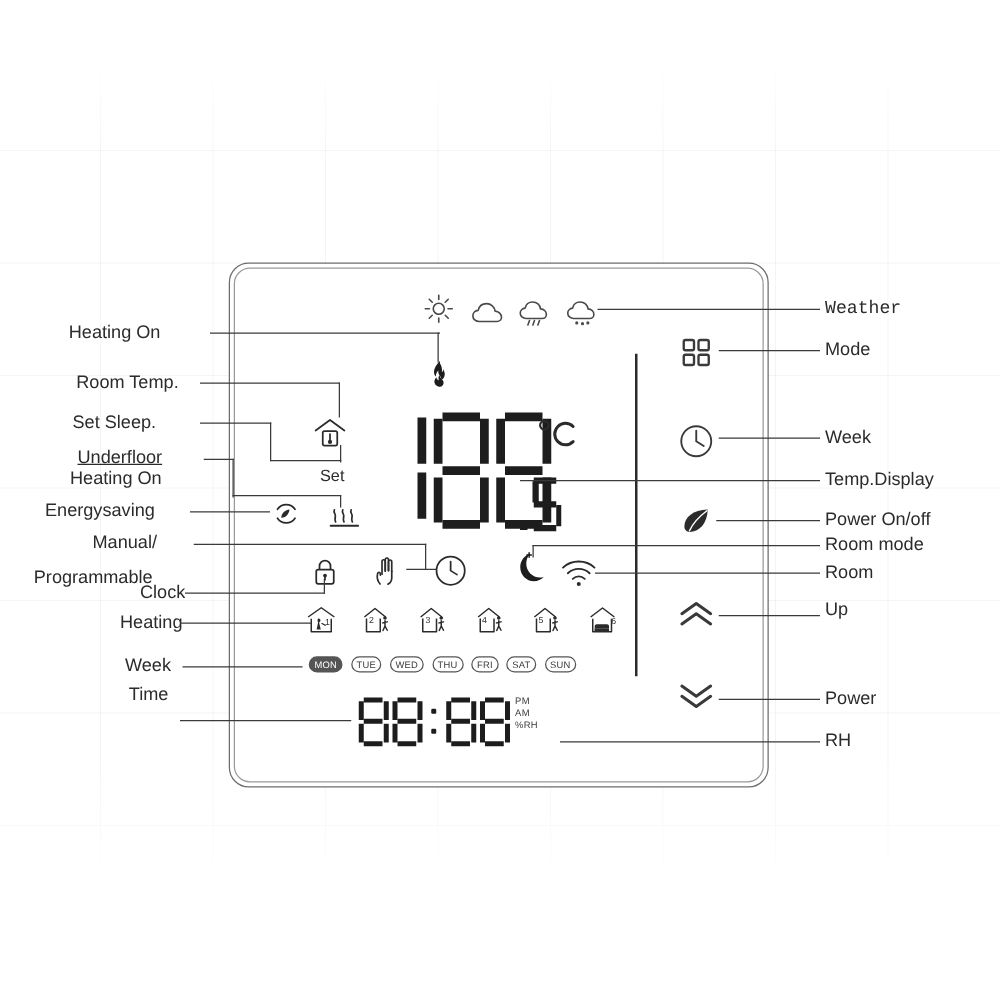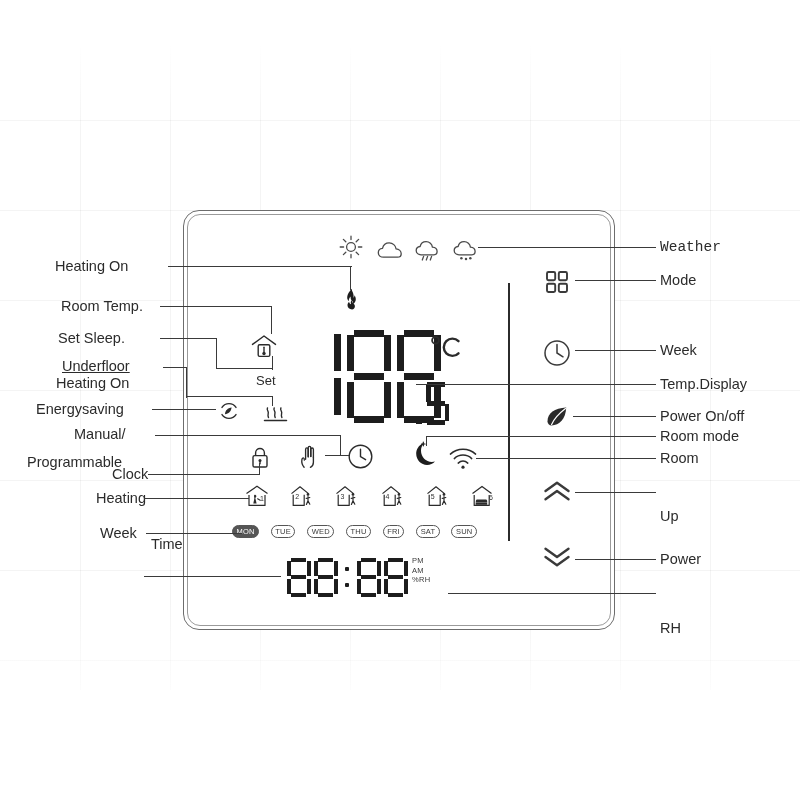--- a/index.html
+++ b/index.html
@@ -41,21 +41,21 @@
   .icon svg{display:block;}
 
   
   .seg-wrap{position:absolute;}
   .sx{position:absolute;background:#1d1d1d;}
 
   .colon{position:absolute;}
   .colon i{position:absolute;display:block;background:#1d1d1d;border-radius:1px;}
 
   
-  .wkrow{position:absolute;left:232px;top:525px;width:245px;display:flex;justify-content:space-between;}
+  .wkrow{position:absolute;left:247px;top:525px;width:214px;display:flex;justify-content:space-between;}
   .wk{border:1.3px solid #555;border-radius:7px;font-size:7.5px;letter-spacing:.2px;
       padding:1.5px 3.5px;color:#3a3a3a;line-height:8px;font-family:"Liberation Sans",sans-serif;}
   .wk.on{background:#555;color:#fff;border-color:#555;}
 
   
   .prow{position:absolute;left:244px;top:484px;width:252px;display:flex;justify-content:space-between;}
   .pitem{position:relative;width:26px;height:24px;}
   .pnum{position:absolute;left:6px;top:9px;font-size:7px;color:#333;font-family:"Liberation Sans",sans-serif;}
 
   .amrow{position:absolute;left:412px;top:556px;font-size:7.5px;color:#3a3a3a;line-height:9.5px;letter-spacing:.3px;}
@@ -396,21 +396,21 @@
   <div class="lbl" style="left:112px;top:466px;">Clock</div>
   <div class="ln lnh" style="left:148px;top:474px;width:112px;"></div>
   <div class="ln lnv" style="left:259px;top:463px;height:12px;"></div>
 
   <div class="lbl" style="left:96px;top:490px;">Heating</div>
   <div class="ln lnh" style="left:144px;top:498px;width:105px;"></div>
 
   <div class="lbl" style="left:100px;top:525px;">Week</div>
   <div class="ln lnh" style="left:146px;top:533px;width:96px;"></div>
 
-  <div class="lbl" style="left:103px;top:536px;margin-left:48px;">Time</div>
+  <div class="lbl" style="left:103px;top:548px;">Time</div>
   <div class="ln lnh" style="left:144px;top:576px;width:137px;"></div>
 
   <div class="lbl" style="left:660px;top:239px;font-family:Liberation Mono, monospace;">Weather</div>
   <div class="ln lnh" style="left:478px;top:247px;width:178px;"></div>
 
   <div class="lbl" style="left:660px;top:272px;">Mode</div>
   <div class="ln lnh" style="left:575px;top:280px;width:81px;"></div>
 
   <div class="lbl" style="left:660px;top:342px;">Week</div>
   <div class="ln lnh" style="left:575px;top:350px;width:81px;"></div>
@@ -421,22 +421,22 @@
   <div class="lbl" style="left:660px;top:408px;">Power On/off</div>
   <div class="ln lnh" style="left:573px;top:416px;width:83px;"></div>
 
   <div class="lbl" style="left:660px;top:428px;">Room mode</div>
   <div class="ln lnh" style="left:426px;top:436px;width:230px;"></div>
   <div class="ln lnv" style="left:426px;top:436px;height:10px;"></div>
 
   <div class="lbl" style="left:660px;top:450px;">Room</div>
   <div class="ln lnh" style="left:476px;top:458px;width:180px;"></div>
 
-  <div class="lbl" style="left:660px;top:508px;">Up</div>
+  <div class="lbl" style="left:660px;top:480px;">Up</div>
   <div class="ln lnh" style="left:575px;top:492px;width:81px;"></div>
 
   <div class="lbl" style="left:660px;top:551px;">Power</div>
   <div class="ln lnh" style="left:575px;top:559px;width:81px;"></div>
 
-  <div class="lbl" style="left:660px;top:620px;">RH</div>
+  <div class="lbl" style="left:660px;top:585px;">RH</div>
   <div class="ln lnh" style="left:448px;top:593px;width:208px;"></div>
 
 </div>
 
 </body></html>

